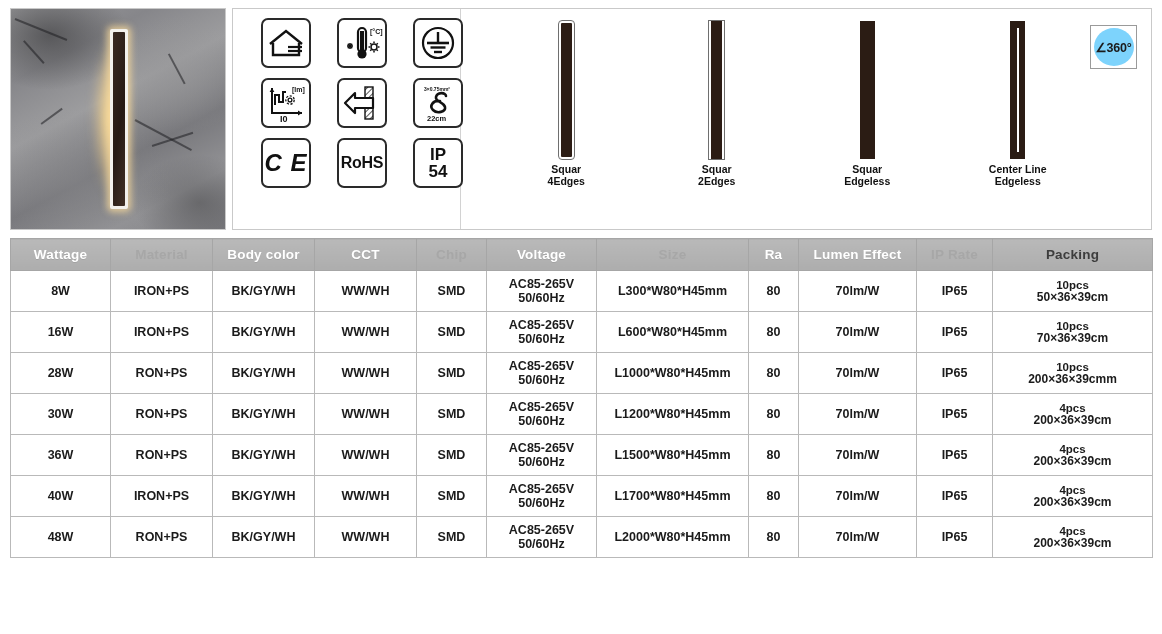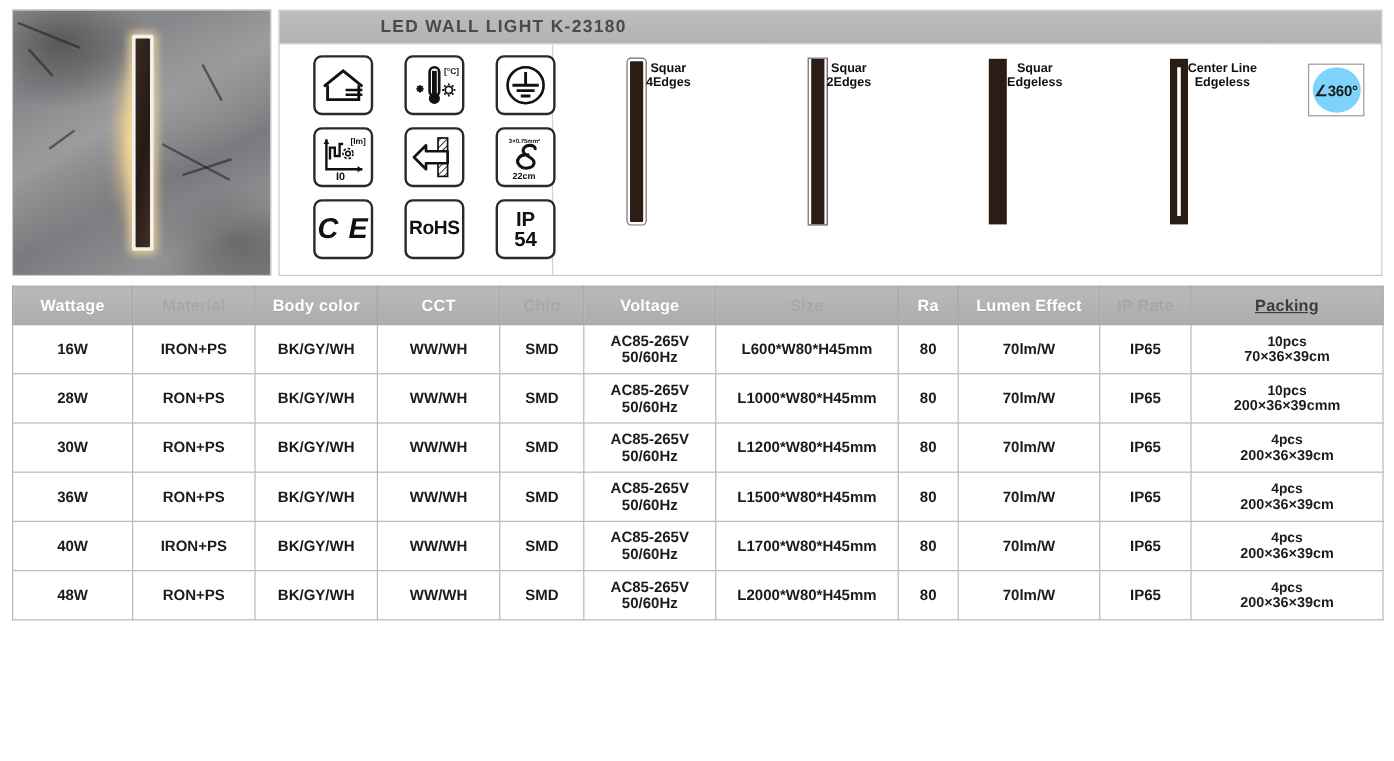--- a/index.html
+++ b/index.html
@@ -177,22 +177,22 @@
     position: relative;
     display: flex;
     align-items: flex-start;
     justify-content: space-around;
     padding: 12px 58px 0 30px;
     box-sizing: border-box;
   }
   .variant {
     width: 86px;
     display: flex;
-    flex-direction: row;
-    align-items: flex-start;
+    flex-direction: column;
+    align-items: center;
   }
   .bar-holder {
     height: 140px;
     display: flex;
     align-items: flex-start;
     justify-content: center;
   }
   .bar {
     width: 15px;
     height: 138px;
@@ -293,21 +293,20 @@
     text-shadow: 0 1px 0 rgba(0,0,0,0.08);
     margin-left: 24px;
   }
   table.spec-table thead th.faded {
     color: #a7a7a7;
     text-shadow: none;
   }
   table.spec-table thead th.dark {
     color: #3d3d3d;
     text-shadow: none;
-    text-decoration: underline;
   }
   table.spec-table tbody td {
     height: 38px;
     font-size: 12.5px;
     font-weight: bold;
     color: #1b1b1b;
     background: #ffffff;
   }
   td.voltage .v1 { display: block; line-height: 1.12; }
   td.voltage .v2 { display: block; line-height: 1.12; }
@@ -334,23 +333,20 @@
       <div class="lamp-wrap">
         <div class="lamp-glow"></div>
         <div class="lamp-body">
           <div class="lamp-core"></div>
         </div>
       </div>
     </div>
 
     <div class="spec-card">
 
-      <div class="spec-title-bar">
-        <div class="spec-title">LED WALL LIGHT  K-23180</div>
-      </div>
 
       <div class="spec-body">
 
         <div class="icon-pane">
           <div class="icon-grid">
 
             <div class="icon-box">
               <svg width="40" height="34" viewBox="0 0 40 34">
                 <path d="M4 18 L20 5 L36 18" fill="none" stroke="#111" stroke-width="2.4"></path>
                 <path d="M7 17 V29 H33 V17" fill="none" stroke="#111" stroke-width="2.4"></path>
@@ -526,20 +522,39 @@
           <th>Voltage</th>
           <th class="faded">Size</th>
           <th>Ra</th>
           <th>Lumen Effect</th>
           <th class="faded">IP Rate</th>
           <th class="dark">Packing</th>
         </tr>
       </thead>
       <tbody>
 
+        <tr>
+          <td>8W</td>
+          <td>IRON+PS</td>
+          <td>BK/GY/WH</td>
+          <td>WW/WH</td>
+          <td>SMD</td>
+          <td class="voltage">
+            <span class="v1">AC85-265V</span>
+            <span class="v2">50/60Hz</span>
+          </td>
+          <td class="size">L300*W80*H45mm</td>
+          <td>80</td>
+          <td>70lm/W</td>
+          <td>IP65</td>
+          <td class="packing">
+            <span class="p1">10pcs</span>
+            <span class="p2">50×36×39cm</span>
+          </td>
+        </tr>
 
 
         <tr>
           <td>16W</td>
           <td>IRON+PS</td>
           <td>BK/GY/WH</td>
           <td>WW/WH</td>
           <td>SMD</td>
           <td class="voltage">
             <span class="v1">AC85-265V</span>

